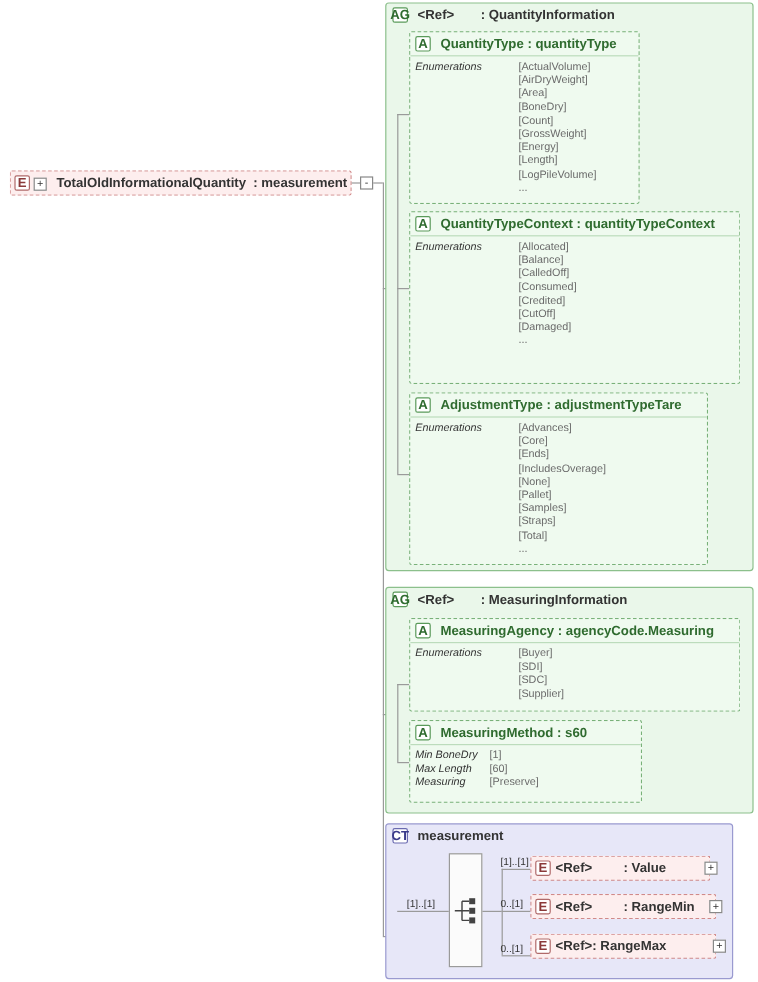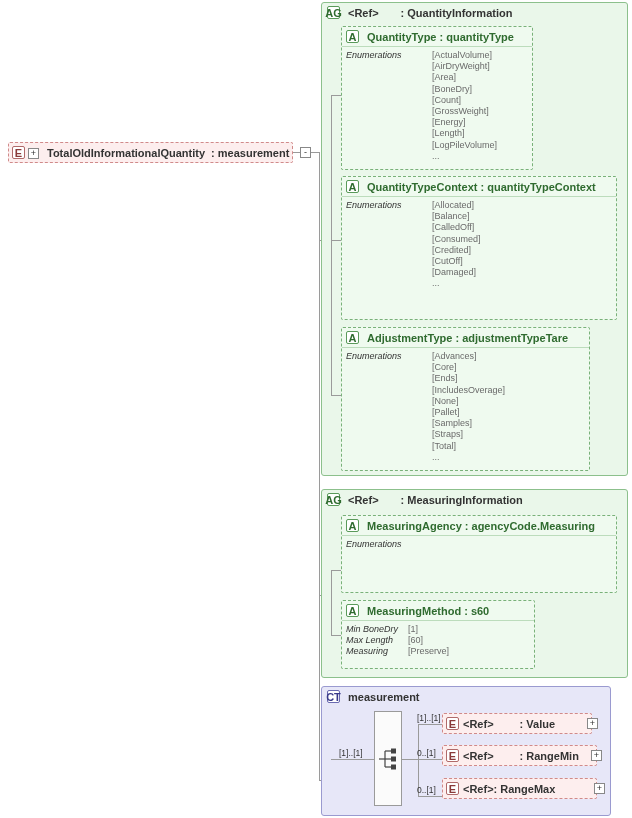--- a/index.html
+++ b/index.html
@@ -243,20 +243,26 @@
 <div class="ln h" style="left:331px; top:570px; width:10px;"></div>
 <div class="ln h" style="left:331px; top:635px; width:10px;"></div>
 
 <div class="attr" style="left:341px; top:515px; width:276px; height:78px;">
   <div class="attr-hdr">
     <span class="badge a">A</span>
     <span class="nm">MeasuringAgency : agencyCode.Measuring</span>
   </div>
   <div class="attr-body">
     <div class="keycol">Enumerations</div>
+    <div class="valcol">
+      <div>[Buyer]</div>
+      <div>[SDI]</div>
+      <div>[SDC]</div>
+      <div>[Supplier]</div>
+    </div>
   </div>
 </div>
 
 <div class="attr" style="left:341px; top:600px; width:194px; height:69px;">
   <div class="attr-hdr">
     <span class="badge a">A</span>
     <span class="nm">MeasuringMethod : s60</span>
   </div>
   <div class="attr-body" style="display:block;">
     <div class="facet-row">

